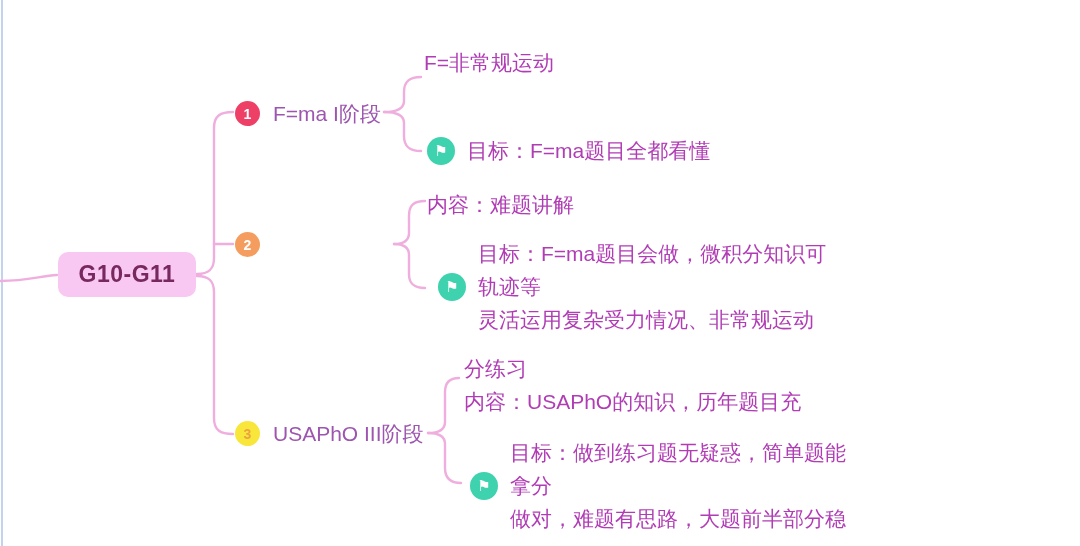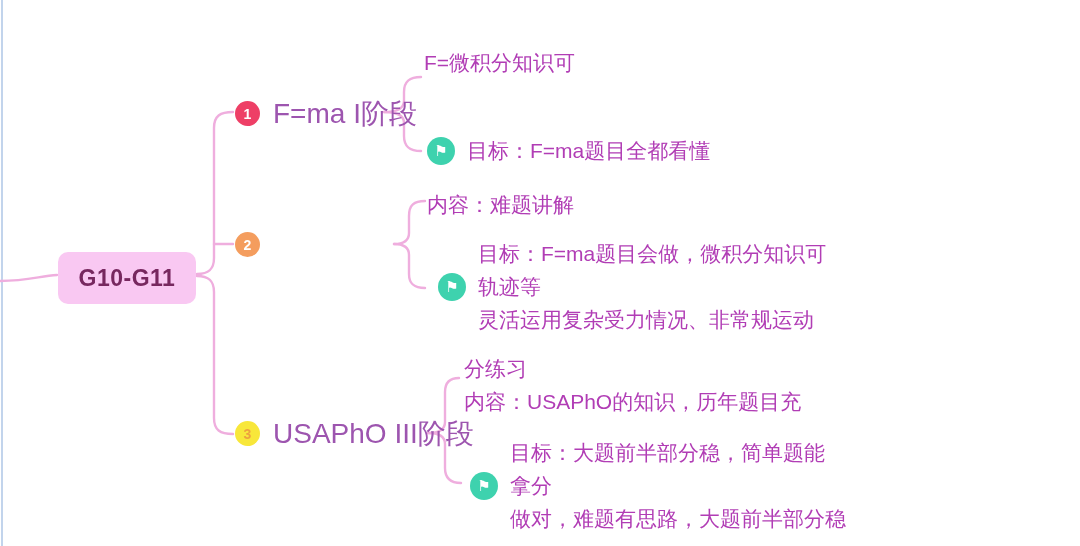--- a/index.html
+++ b/index.html
@@ -30,21 +30,21 @@
   .connectors path {
     fill: none;
     stroke: var(--connector, #efaede);
     stroke-width: 2.4;
     stroke-linecap: round;
   }
 
   .root-node {
     position: absolute;
     left: 58px; top: 252px;
-    width: 138px; height: 52px;
+    width: 138px; height: 45px;
     background: var(--root_fill, #f9c8f2);
     border-radius: 10px;
     display: flex; align-items: center; justify-content: center;
     color: var(--root_text, #77285f);
     font-size: 23px;
     font-weight: bold;
     letter-spacing: .5px;
   }
 
   .branch-row {
@@ -63,21 +63,21 @@
     display: flex; align-items: center; justify-content: center;
     font-size: 14px; font-weight: bold;
     color: #ffffff;
     flex: 0 0 auto;
   }
   .badge.n1 { background: var(--badge_1, #ee3f66); }
   .badge.n2 { background: var(--badge_2, #f49d5e); }
   .badge.n3 { background: var(--badge_3, #f8e73a); color: var(--badge_3_text, #eda23f); }
 
   .branch-label {
-    font-size: 28px;
+    font-size: 21px;
     color: var(--branch_label, #9d55af);
     white-space: nowrap;
   }
 
   .detail-block {
     position: absolute;
     font-size: 21px;
     line-height: 33px;
     color: var(--detail_text, #b13db5);
     white-space: nowrap;
@@ -138,21 +138,21 @@
   <div class="root-node">
     <span>G10-G11</span>
   </div>
 
   <div class="branch-row b1">
     <span class="badge n1">1</span>
     <span class="branch-label">F=ma I阶段</span>
   </div>
 
   <div class="detail-block content-1">
-    <div class="line">F=微积分知识可</div>
+    <div class="line">F=非常规运动</div>
   </div>
 
   <div class="goal-row g1">
     <span class="flag-icon">⚑</span>
     <div class="goal-text">
       <div class="line">目标：F=ma题目全都看懂</div>
     </div>
   </div>
 
   <div class="branch-row b2">
@@ -178,19 +178,19 @@
   </div>
 
   <div class="detail-block content-3">
     <div class="line">分练习</div>
     <div class="line">内容：USAPhO的知识，历年题目充</div>
   </div>
 
   <div class="goal-row g3">
     <span class="flag-icon">⚑</span>
     <div class="goal-text">
-      <div class="line">目标：大题前半部分稳，简单题能</div>
+      <div class="line">目标：做到练习题无疑惑，简单题能</div>
       <div class="line">拿分</div>
       <div class="line">做对，难题有思路，大题前半部分稳</div>
     </div>
   </div>
 
 </div>
 
 </body></html>

